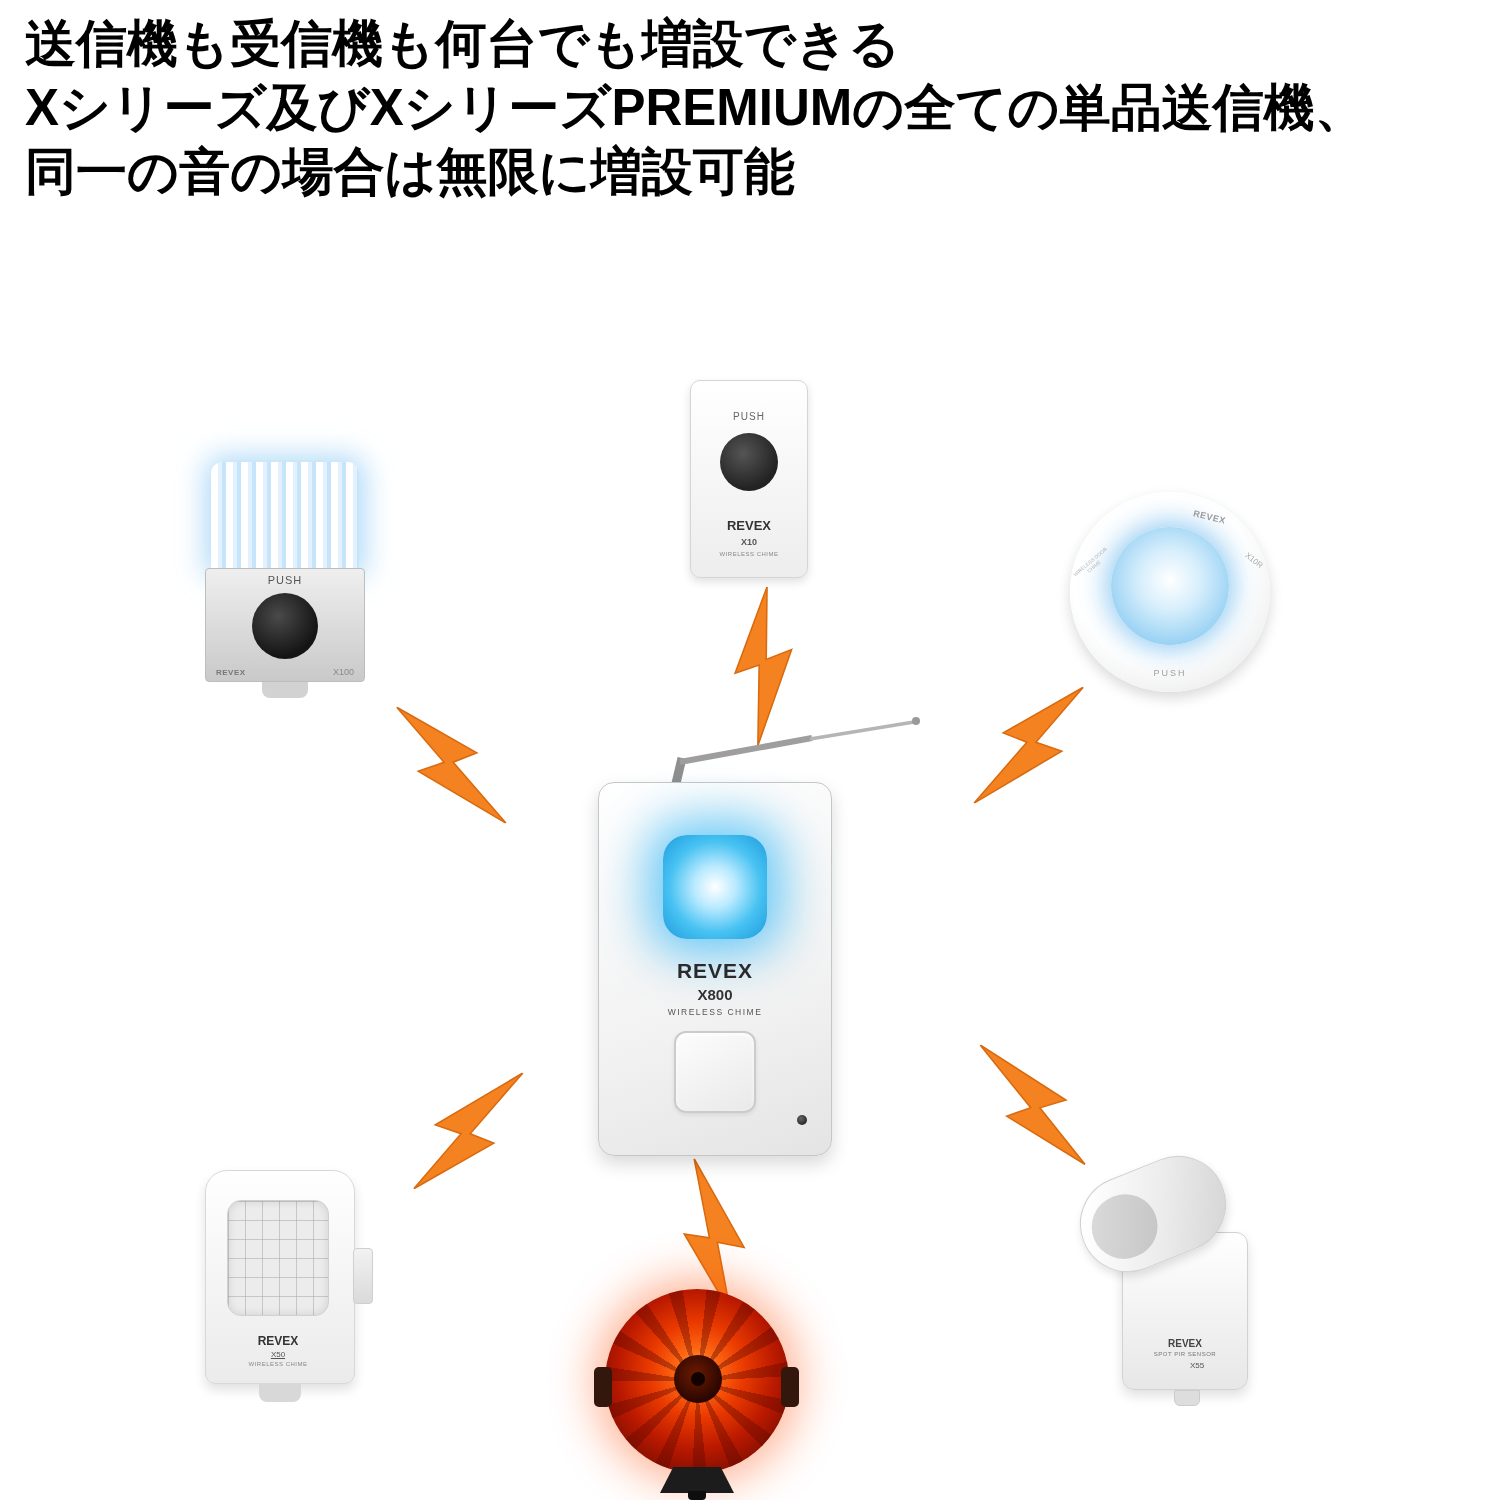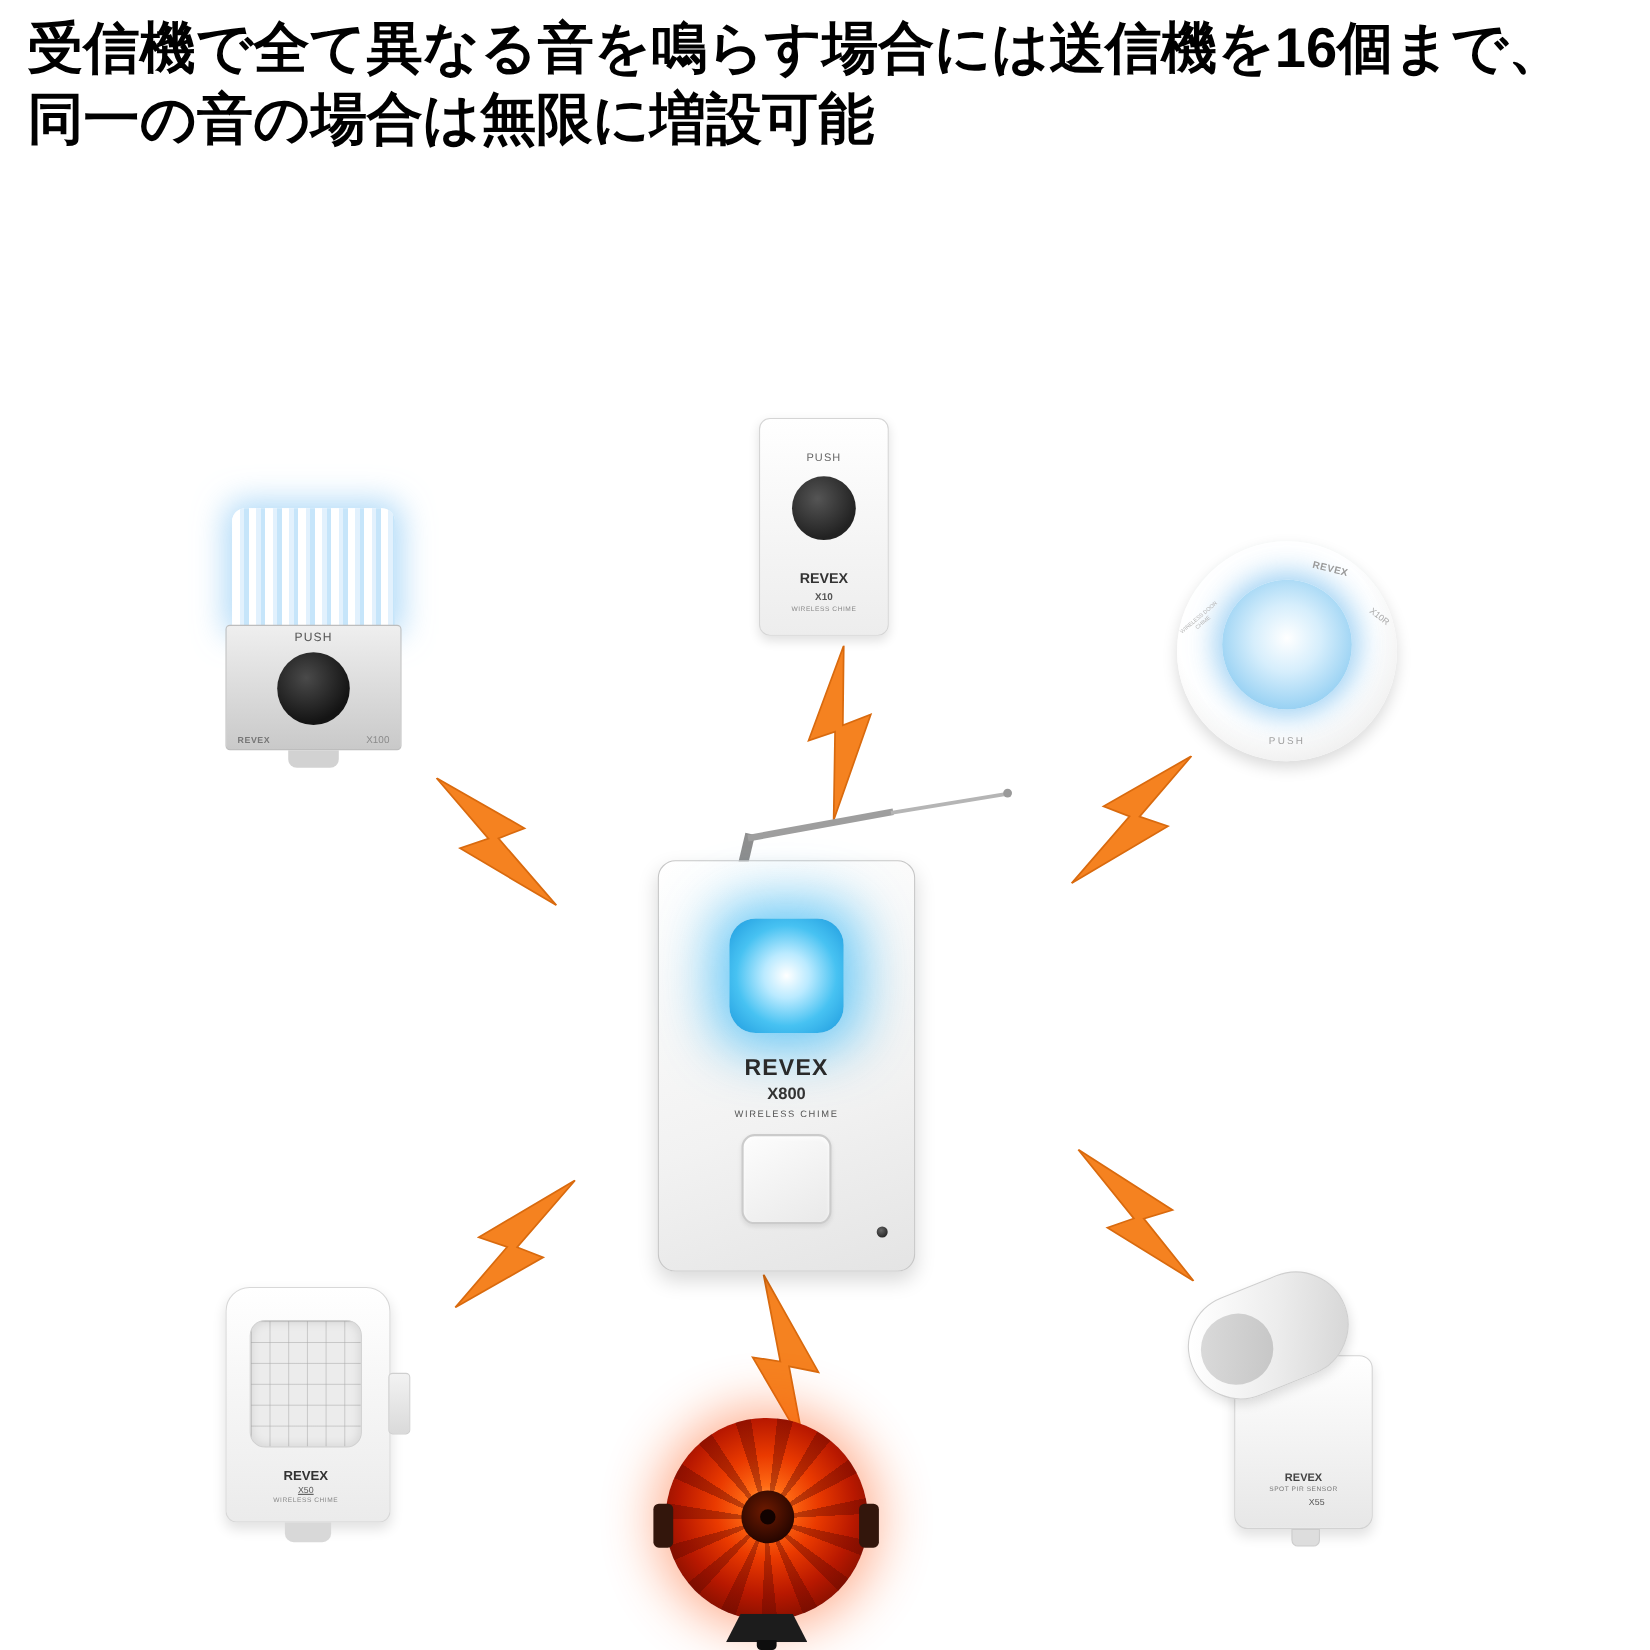--- a/index.html
+++ b/index.html
@@ -123,21 +123,22 @@
   .x55 .type { position:absolute; left:42px; width:126px; top:183px; text-align:center; font-size:6px; color:#777; letter-spacing:.5px; }
   .x55 .model { position:absolute; left:42px; width:150px; top:193px; text-align:center; font-size:8px; color:#555; }
   .x55 .tab { position:absolute; left:94px; top:222px; width:26px; height:16px; background:#ddd; border-radius:0 0 6px 6px; border:1px solid #ccc; }
 </style>
 </head>
 <body>
 
 <div class="canvas">
 
   <div class="header">
-    <div>受信機で全て異なる音を鳴らす場合には送信機を16個まで、</div>
+    <div>送信機も受信機も何台でも増設できる</div>
+    <div>Xシリーズ及びXシリーズPREMIUMの全ての単品送信機、</div>
     <div>同一の音の場合は無限に増設可能</div>
   </div>
 
   <div class="bolt-wrap bolt-tl">
     <svg viewBox="0 0 50 100">
         <polygon fill="#f58220" stroke="#d96a0e" stroke-width="1" points="16,0 44,52 28,49 36,100 6,42 23,46"></polygon>
       </svg>
   </div>
   <div class="bolt-wrap bolt-tc">
     <svg viewBox="0 0 50 100">

